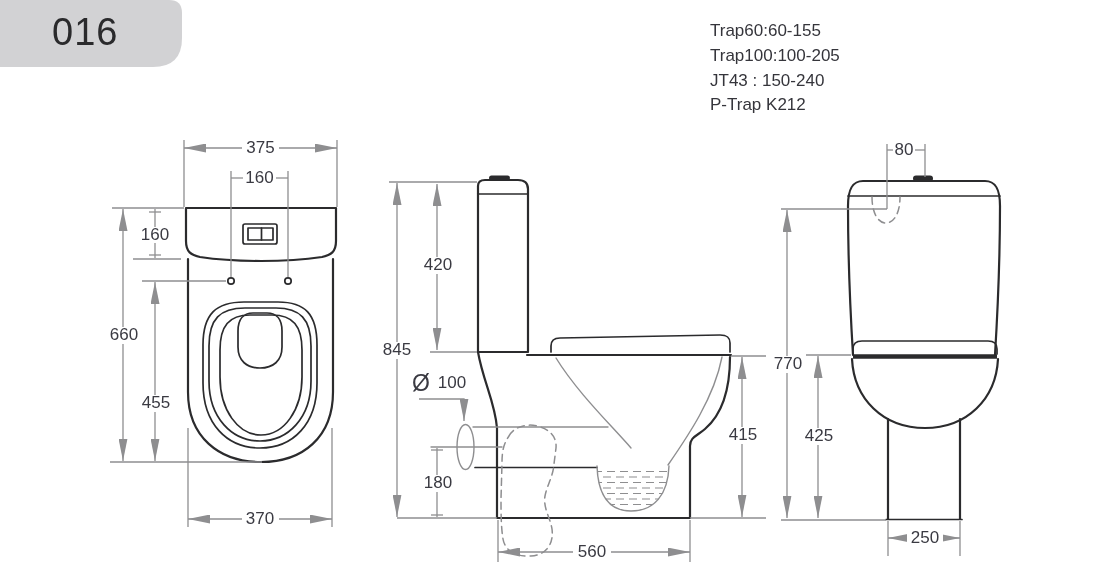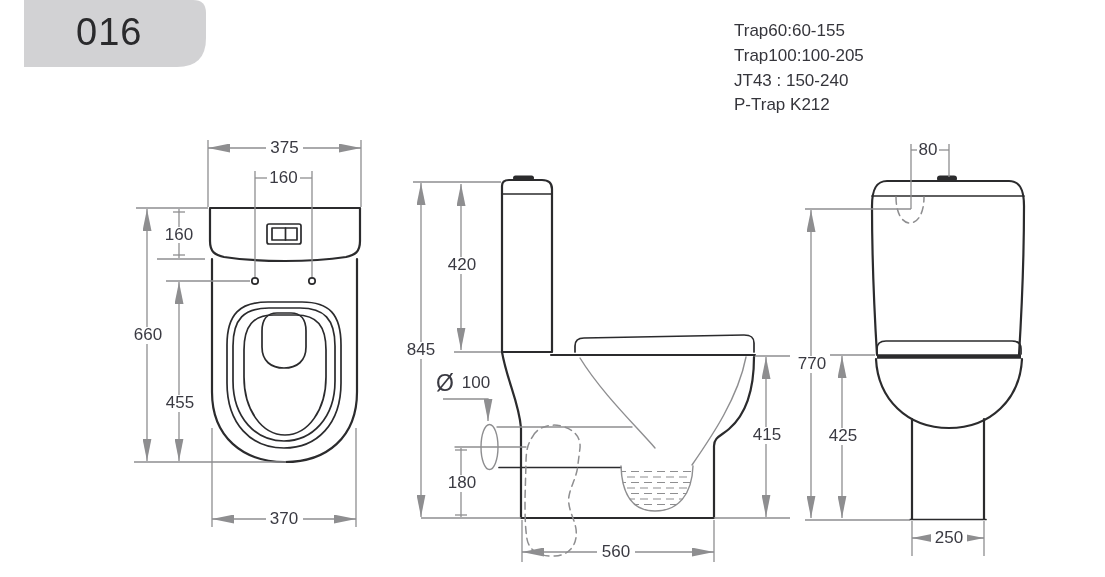--- a/index.html
+++ b/index.html
@@ -1,17 +1,17 @@
 <!DOCTYPE html>
 <html><head>
 <meta charset="utf-8">
 <style>
   html,body { margin:0; padding:0; background:#ffffff; }
   .sheet { position:relative; width:1020px; height:577px; background:#fff; overflow:hidden;
-           font-family:"Liberation Sans", sans-serif;margin-left:24px; }
+           font-family:"Liberation Sans", sans-serif; }
   svg { display:block; }
   .outline { stroke:#2b2b2d; stroke-width:2.2; fill:none; stroke-linecap:round; stroke-linejoin:round; }
   .outline2 { stroke:#2b2b2d; stroke-width:1.7; fill:none; stroke-linecap:round; stroke-linejoin:round; }
   .darkfill { fill:#2b2b2d; stroke:none; }
   .dim { stroke:#8e8e90; stroke-width:1.3; fill:none; }
   .gline { stroke:#8e8e90; stroke-width:1.4; fill:none; stroke-linecap:round; }
   .gdash { stroke:#8e8e90; stroke-width:1.5; fill:none; stroke-dasharray:7 5; stroke-linecap:round; }
   .hatch { stroke:#8e8e90; stroke-width:1.1; fill:none; stroke-dasharray:8 5; }
   .lbg { fill:#ffffff; stroke:none; }
   .dlabel { font:17px "Liberation Sans", sans-serif; fill:#3a3a42; text-anchor:middle; dominant-baseline:middle; }

